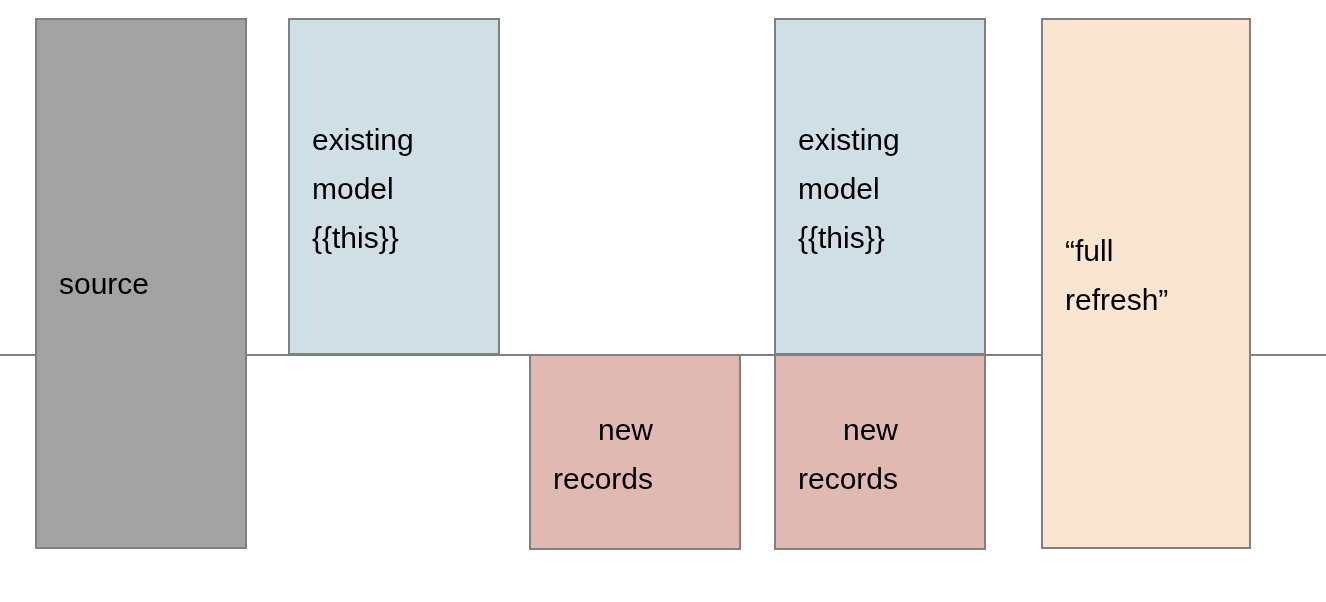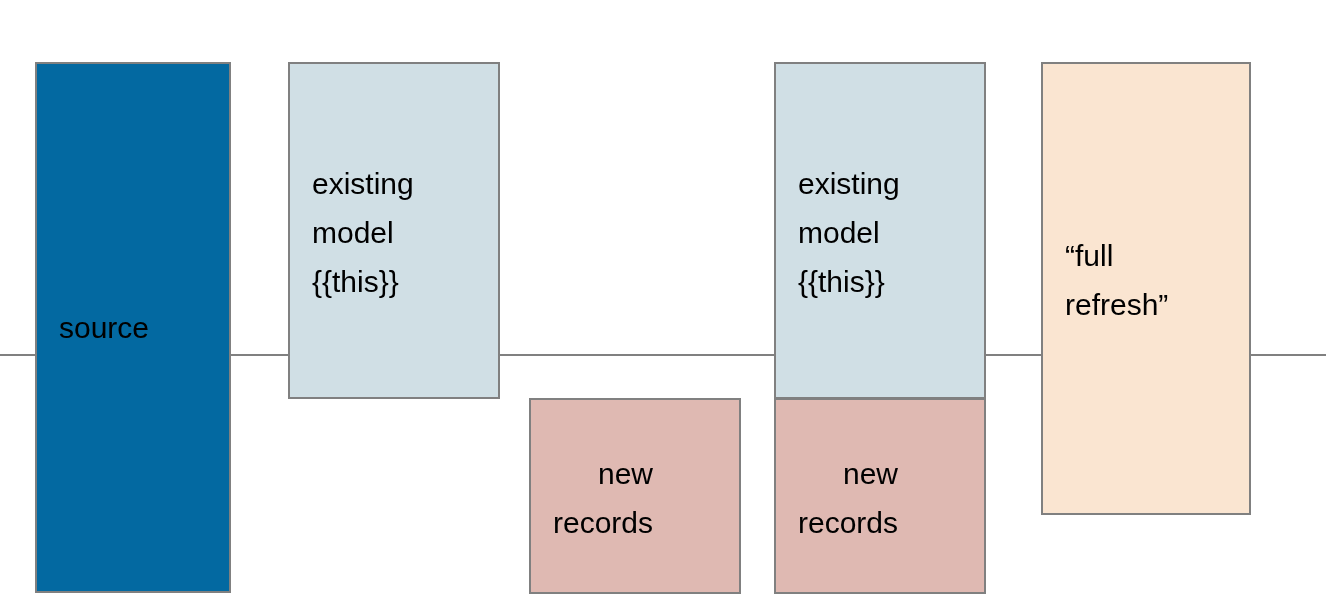--- a/index.html
+++ b/index.html
@@ -26,33 +26,32 @@
   }
   .box {
     position: absolute;
     box-sizing: border-box;
     border: 2px solid #808080;
     display: flex;
     align-items: center;
     justify-content: flex-start;
     padding-left: 22px;
     padding-right: 10px;
-    margin-top: 44px;
   }
   .box .label {
     font-size: 30px;
     line-height: 49px;
     color: #000000;
     white-space: pre-line;
     text-align: left;
   }
   
   #box-source {
-    left: 35px;  top: 18px;  width: 196px;  height: 531px;
-    background: #0369a1;
+    left: 35px;  top: 18px;  width: 212px;  height: 531px;
+    background: #a3a3a3;
     z-index: 3;
   }
   #box-existing-model-1 {
     left: 288px; top: 18px;  width: 212px;  height: 337px;
     background: #d0dfe5;
     z-index: 3;
   }
   #box-new-records-1 {
     left: 529px; top: 354px; width: 212px;  height: 196px;
     background: #dfb9b2;
@@ -62,21 +61,21 @@
     left: 774px; top: 18px;  width: 212px;  height: 337px;
     background: #d0dfe5;
     z-index: 3;
   }
   #box-new-records-2 {
     left: 774px; top: 354px; width: 212px;  height: 196px;
     background: #dfb9b2;
     z-index: 3;
   }
   #box-full-refresh {
-    left: 1041px; top: 18px; width: 210px;  height: 453px;
+    left: 1041px; top: 18px; width: 210px;  height: 531px;
     background: #fae5d1;
     z-index: 3;
   }
   
   #box-existing-model-1 .label,
   #box-existing-model-2 .label {
     transform: translateY(2px);
   }
   #box-full-refresh .label {
     transform: translateY(-9px);

